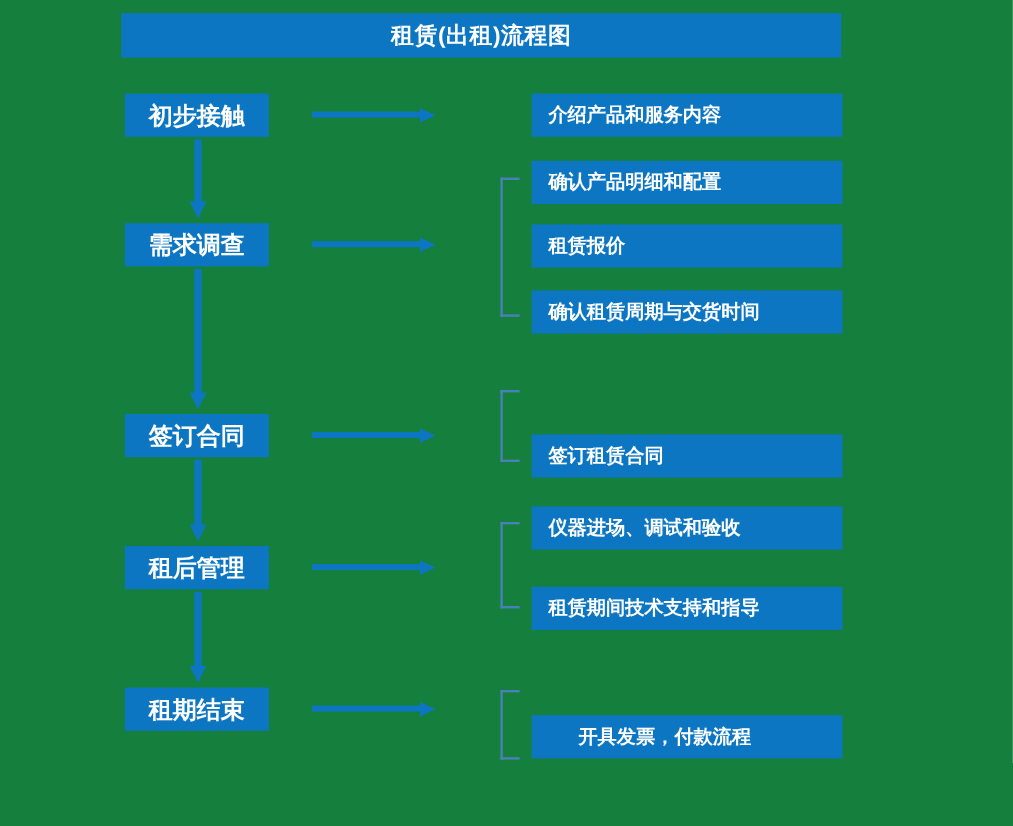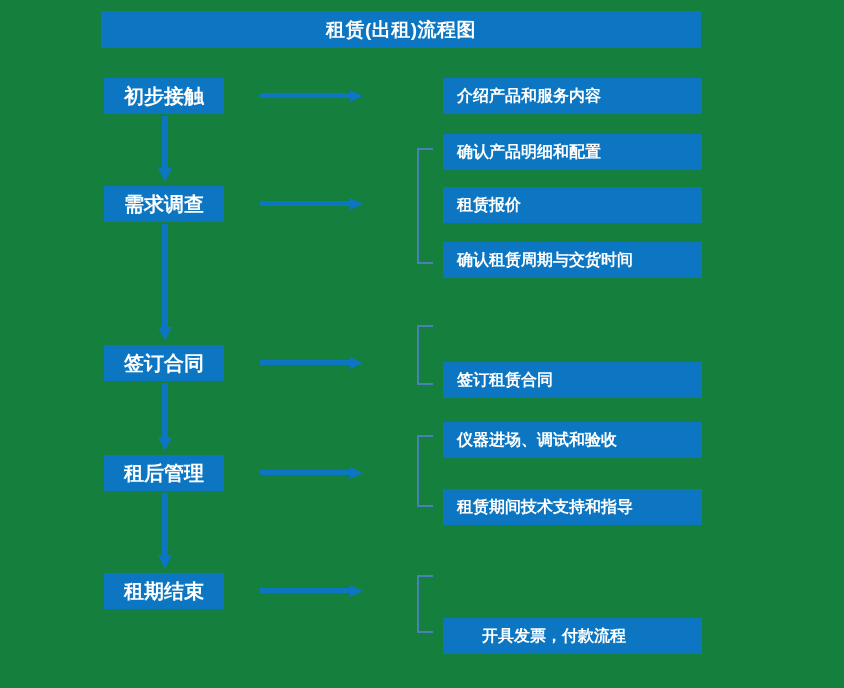--- a/index.html
+++ b/index.html
@@ -183,15 +183,15 @@
   <div class="box detail" style="top:187px;">租赁报价</div>
 
 
   <div class="box detail" style="top:362px;">签订租赁合同</div>
 
   <div class="box detail" style="top:422px;">仪器进场、调试和验收</div>
 
   <div class="box detail" style="top:489px;">租赁期间技术支持和指导</div>
 
 
-  <div class="box detail" style="top:618px;padding-left:39px;">开具发票，付款流程</div>
+  <div class="box detail" style="top:596px;padding-left:39px;">开具发票，付款流程</div>
 
 </div>
 
 </body></html>

